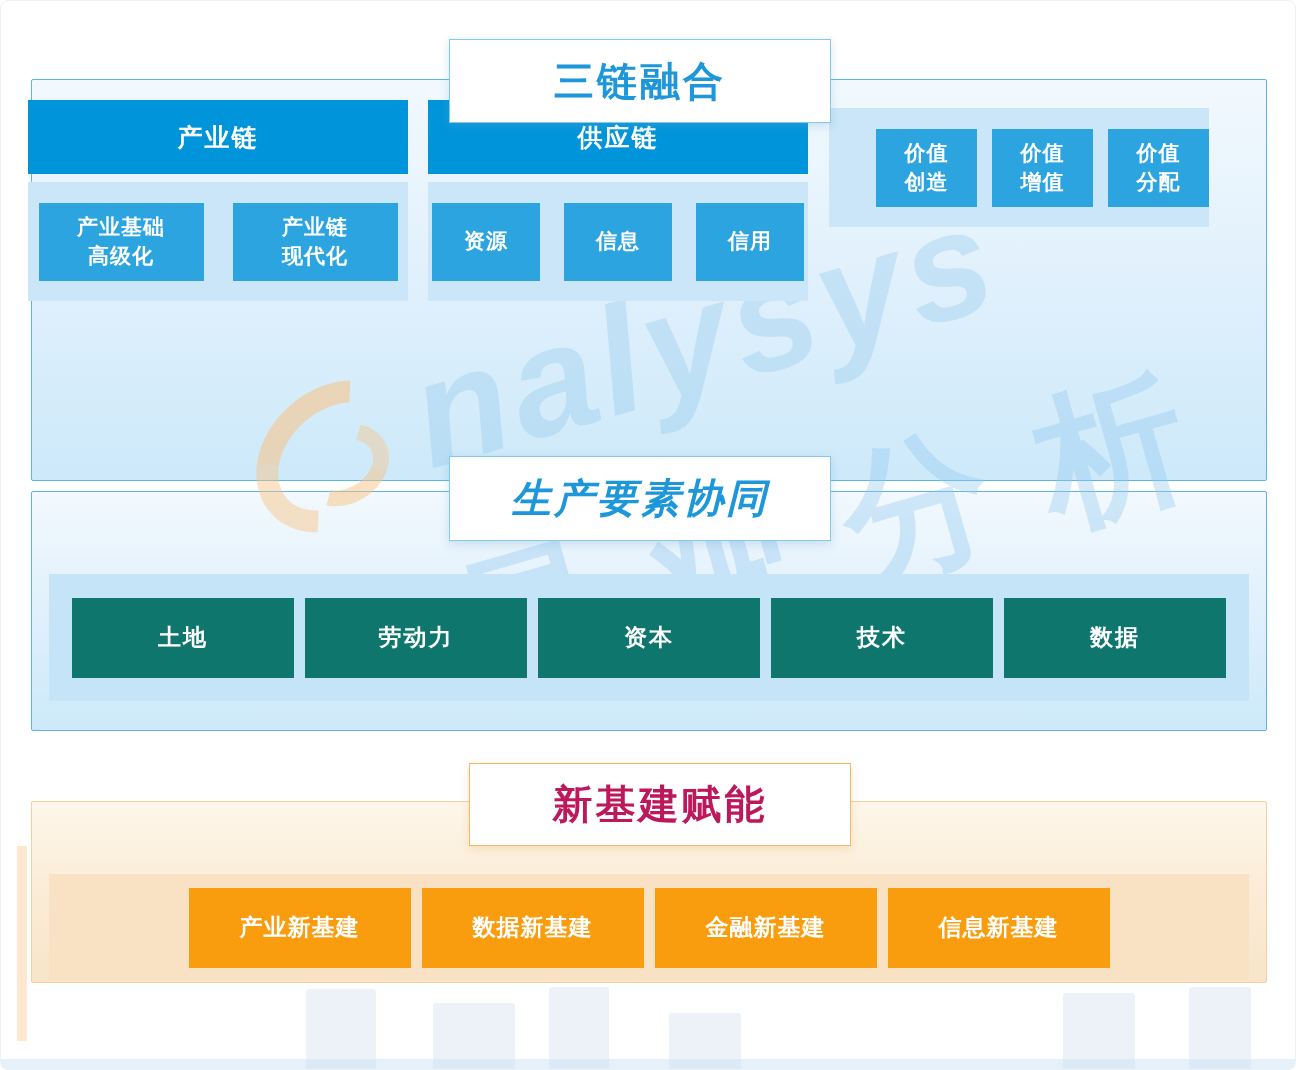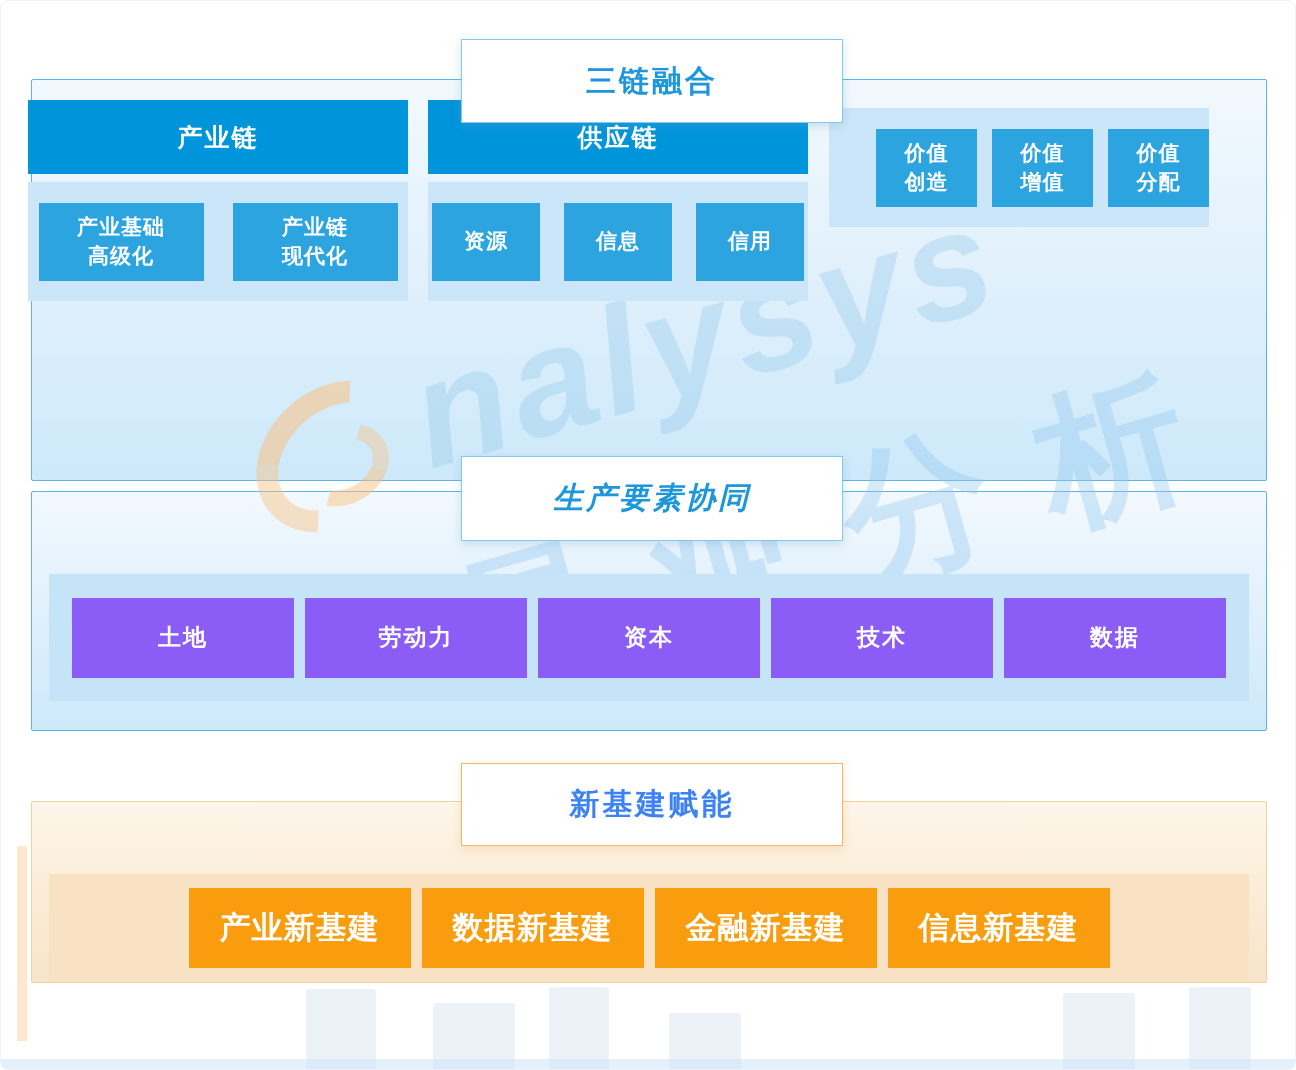--- a/index.html
+++ b/index.html
@@ -40,27 +40,27 @@
   .b1 { left:305px; top:988px; width:70px; height:82px; }
   .b2 { left:432px; top:1002px; width:82px; height:68px; }
   .b3 { left:548px; top:986px; width:60px; height:84px; }
   .b4 { left:668px; top:1012px; width:72px; height:58px; }
   .b5 { left:1062px; top:992px; width:72px; height:78px; }
   .b6 { left:1188px; top:986px; width:62px; height:84px; }
   .ground { position:absolute; left:0; top:1058px; width:1296px; height:12px;
     background:rgba(205,228,245,.55); }
 
   
-  .title-box { position:absolute; left:460px; width:382px; background:#ffffff;
+  .title-box { position:absolute; left:448px; width:382px; background:#ffffff;
     display:flex; align-items:center; justify-content:center;
-    font-weight:bold; font-size:30px; letter-spacing:3px; }
+    font-weight:bold; font-size:40px; letter-spacing:3px; }
   .tb-blue { border:1.5px solid #83c9ee; color:#1d96da;
     box-shadow:0 3px 9px rgba(110,165,205,.30); }
-  .tb-orange { border:1.5px solid #f4b668; color:#3b82f6;
-    box-shadow:0 3px 9px rgba(235,175,95,.30); }
+  .tb-orange { border:1.5px solid #f4b668; color:#be185d;
+    box-shadow:0 3px 9px rgba(235,175,95,.30);margin-left:20px; }
   .tb1 { top:38px; height:84px; }
   .tb2 { top:455px; height:85px;font-style:italic; }
   .tb3 { top:762px; height:83px; }
 
   
   .chain-col { position:absolute; top:99px; width:380px; }
   .cc1 { left:27px; } .cc2 { left:427px; } .cc3 { left:828px; }
   .chain-header { height:74px; background:#0094da; color:#ffffff;
     display:flex; align-items:center; justify-content:center;
     font-size:25px; font-weight:bold; letter-spacing:2px; }
@@ -70,26 +70,26 @@
   .chain-item { height:78px; background:#2ba4e0; color:#ffffff;
     display:flex; flex-direction:column; align-items:center; justify-content:center;
     font-size:21px; font-weight:bold; line-height:1.35; letter-spacing:1px; text-align:center; }
   .w165 { width:165px; } .w108 { width:108px; } .w105 { width:105px; }
 
   
   .row-strip { position:absolute; left:48px; width:1200px;
     display:flex; align-items:center; justify-content:center; gap:11px; }
   .factor-strip { top:573px; height:127px; background:#c6e4f8; }
   .infra-strip  { top:873px; height:107px; background:#f8e2c3; }
-  .factor-box { width:222px; height:80px; background:#8b5cf6; color:#ffffff;
+  .factor-box { width:222px; height:80px; background:#0f766e; color:#ffffff;
     display:flex; align-items:center; justify-content:center;
     font-size:23px; font-weight:bold; letter-spacing:2px; }
   .infra-box { width:222px; height:80px; background:#f99d0e; color:#ffffff;
     display:flex; align-items:center; justify-content:center;
-    font-size:31px; font-weight:bold; letter-spacing:1px; }
+    font-size:23px; font-weight:bold; letter-spacing:1px; }
 </style>
 </head>
 <body>
 
 <div class="page">
 
   <div class="sec-blue sec1"></div>
   <div class="sec-blue sec2"></div>
   <div class="sec3"></div>
 

